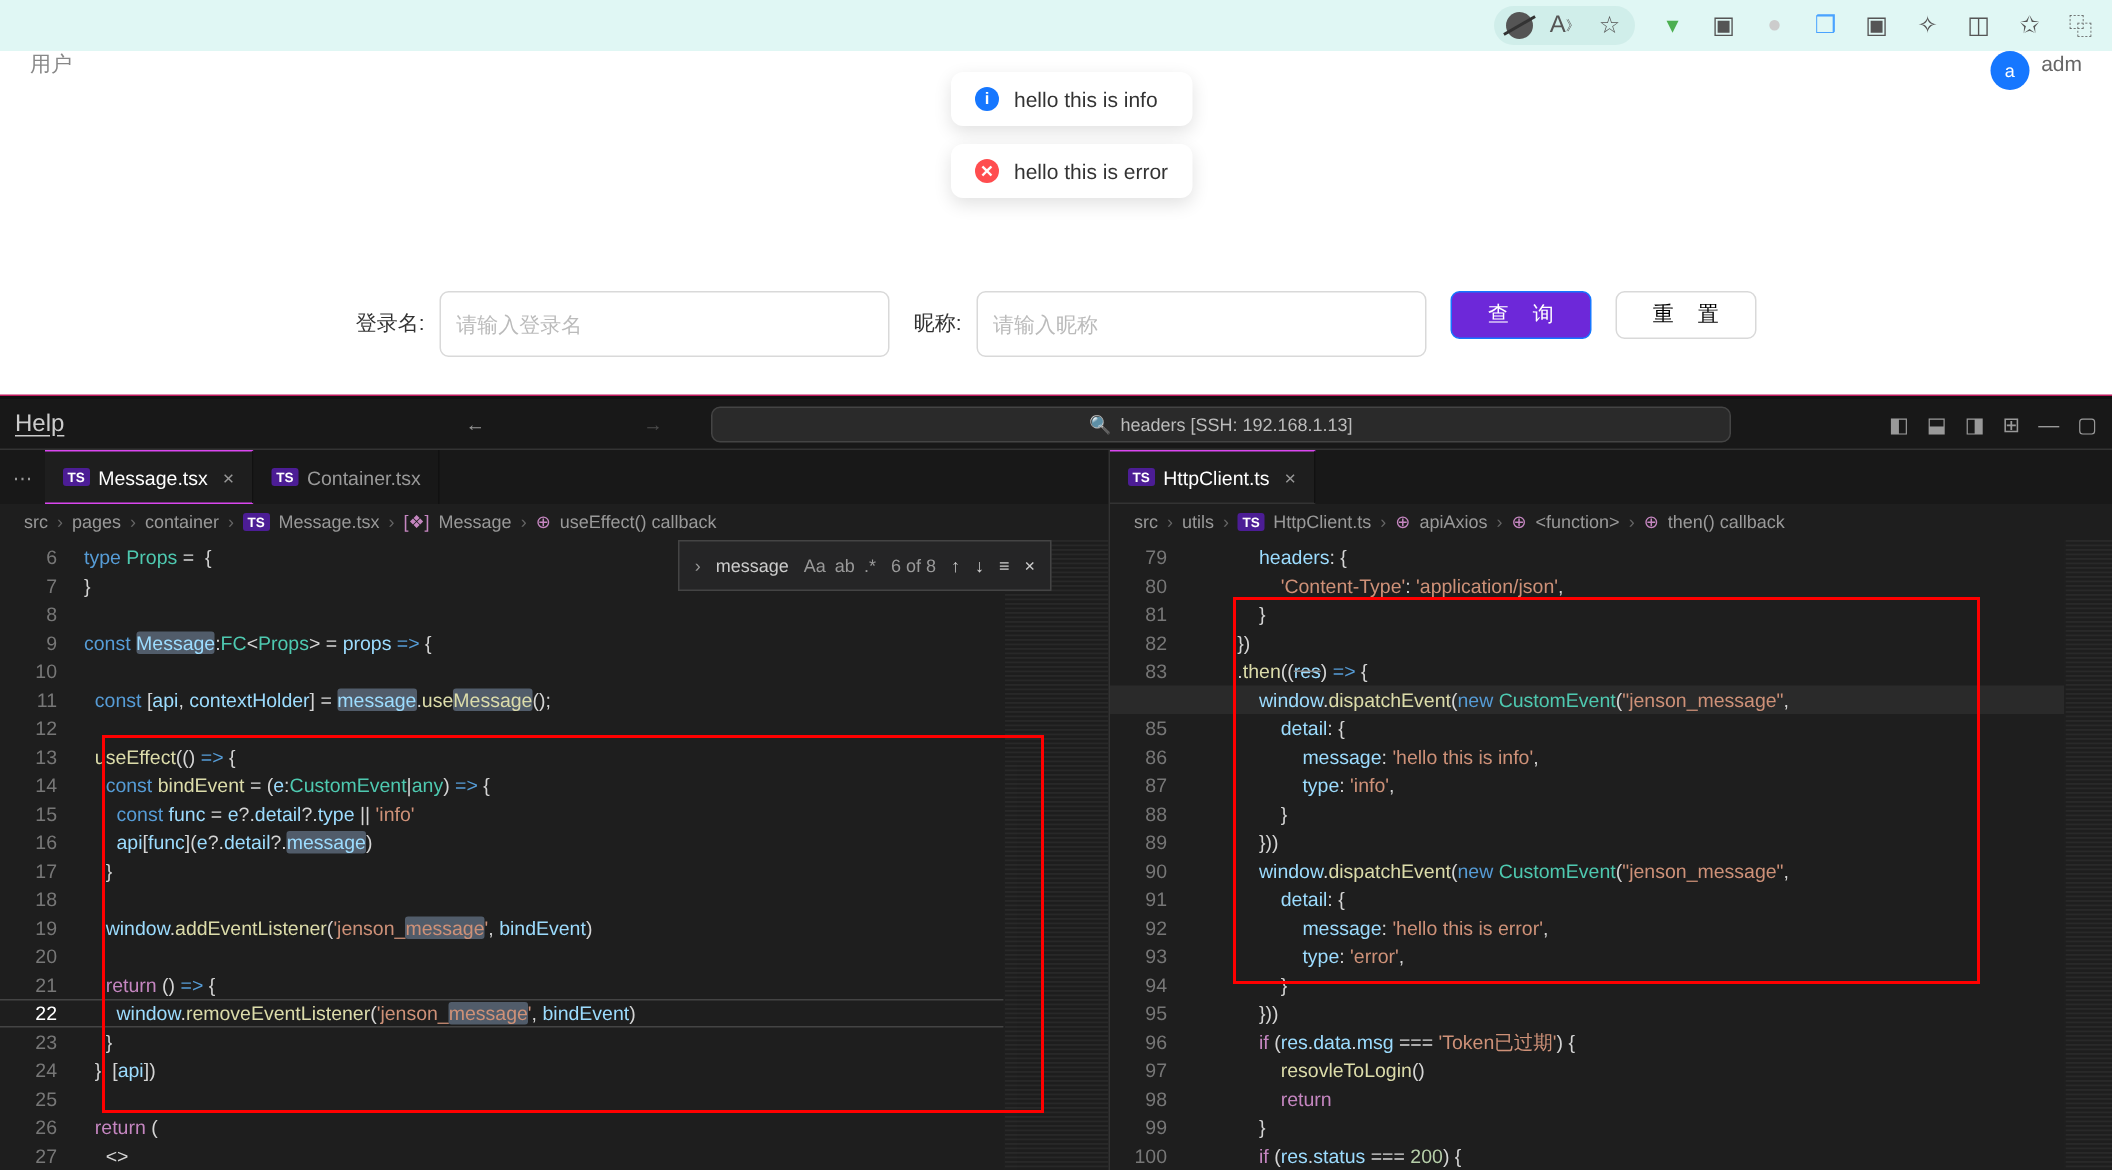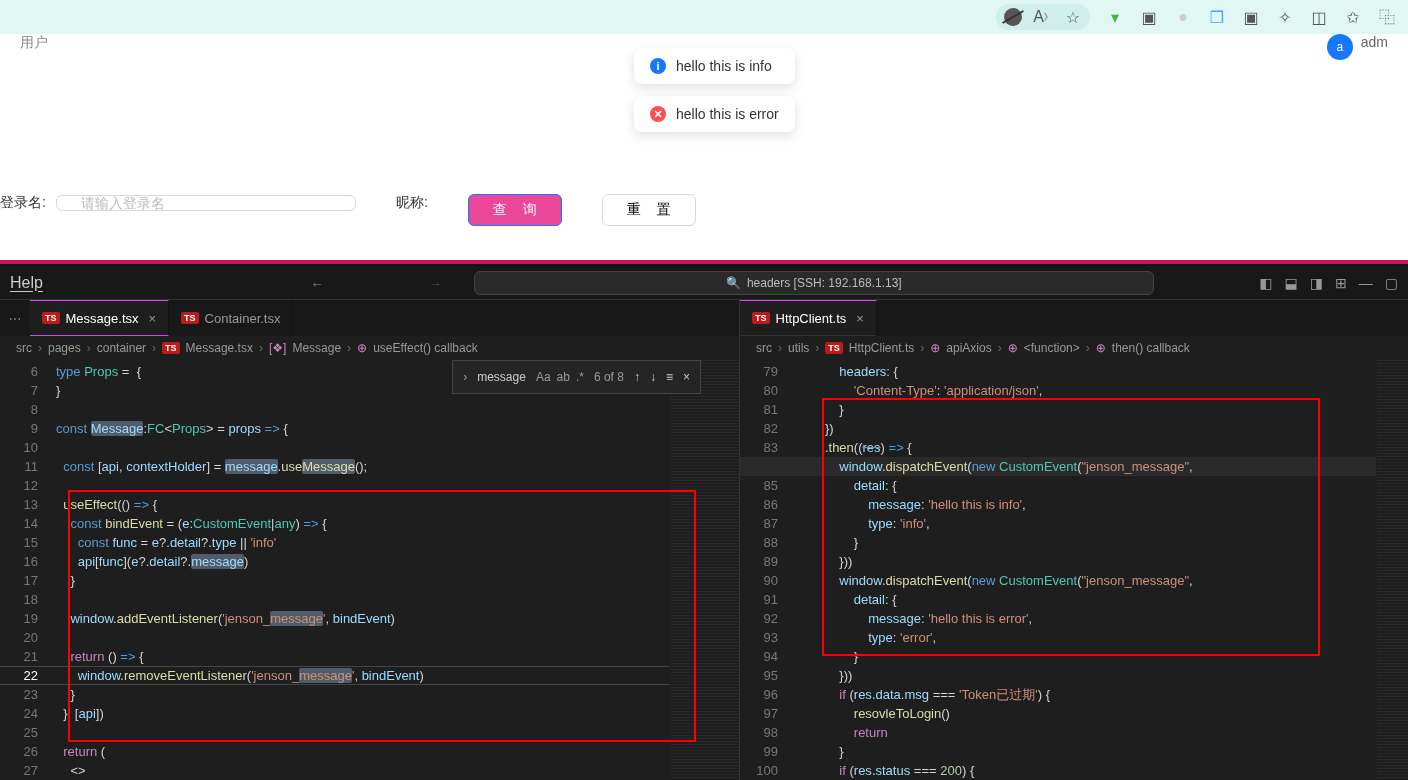--- a/index.html
+++ b/index.html
@@ -11,43 +11,43 @@
   .ic{width:18px;height:18px;display:flex;align-items:center;justify-content:center;color:#555;font-size:16px}
   .page-top{height:60px;background:#fff;display:flex;align-items:flex-start;padding:0 20px;position:relative}
   .page-title{color:#888;font-size:14px}
   .avatar{width:26px;height:26px;border-radius:50%;background:#1677ff;color:#fff;display:flex;align-items:center;justify-content:center;font-size:12px;margin-left:auto}
   .user-label{margin-left:8px;color:#666;font-size:14px}
   .toasts{position:absolute;left:50%;transform:translateX(-70px);top:14px;display:flex;flex-direction:column;gap:12px}
   .toast{background:#fff;border-radius:8px;box-shadow:0 4px 12px rgba(0,0,0,.12);padding:10px 16px;display:flex;align-items:center;gap:10px;font-size:14px;color:#333;min-width:140px}
   .dot{width:16px;height:16px;border-radius:50%;display:flex;align-items:center;justify-content:center;color:#fff;font-size:11px;font-weight:bold}
   .dot-info{background:#1677ff}
   .dot-error{background:#ff4d4f}
-  .form-bar{height:170px;background:#fff;display:flex;align-items:flex-start;gap:40px;padding-top:100px;border-bottom:4px solid #be185d}
+  .form-bar{height:170px;background:#fff;display:flex;align-items:flex-start;justify-content:center;gap:16px;padding-top:100px;border-bottom:1px solid #be185d}
   .field{display:flex;align-items:center;gap:10px}
   .field label{font-size:14px;color:#333}
-  .field input{height:16px;width:300px;border:1px solid #d9d9d9;border-radius:6px;padding:0 24px;font-size:14px;outline:none}
+  .field input{height:44px;width:300px;border:1px solid #d9d9d9;border-radius:6px;padding:0 10px;font-size:14px;outline:none}
   .field input::placeholder{color:#bbb}
   .btn{height:32px;padding:0 18px;border-radius:6px;border:1px solid #d9d9d9;background:#fff;font-size:14px;cursor:pointer;letter-spacing:6px;text-indent:6px}
-  .btn-primary{background:#ec4899;color:#fff;border-color:#1677ff}
+  .btn-primary{background:#6d28d9;color:#fff;border-color:#1677ff}
 
   .vscode{height:516px;background:#1e1e1e;color:#ccc;display:flex;flex-direction:column;font-family:Consolas,monospace;font-size:13px;border-top:2px solid #111}
   .vs-top{height:34px;background:#181818;display:flex;align-items:center;padding:0 10px;gap:12px;border-bottom:1px solid #333}
   .vs-help{color:#ccc;font-size:16px;text-decoration:underline;text-underline-offset:3px}
   .vs-nav{margin-left:auto;display:flex;gap:14px;color:#999}
   .vs-cmd{flex:0 0 680px;margin-left:20px;height:24px;background:#2a2a2a;border:1px solid #444;border-radius:6px;display:flex;align-items:center;justify-content:center;gap:6px;color:#bbb;font-size:12px}
   .vs-right-icons{margin-left:auto;display:flex;gap:12px;color:#999;font-size:14px}
   .vs-split{flex:1;display:flex;overflow:hidden}
   .pane{display:flex;flex-direction:column;overflow:hidden;position:relative}
   .pane-left{width:740px;border-right:1px solid #333}
   .pane-right{flex:1}
   .tabs-row{height:36px;background:#181818;display:flex;align-items:stretch}
   .tab{display:flex;align-items:center;gap:6px;padding:0 12px;font-size:13px;background:#181818;color:#999;border-right:1px solid #111;cursor:pointer}
   .tab.active{background:#1e1e1e;color:#fff;border-top:1px solid #d946ef;border-bottom:1px solid #333}
   .tab.active.msg{border-bottom:1px solid #d946ef}
-  .ts-badge{background:#b91c1c;color:#fff;font-size:9px;font-weight:bold;padding:1px 3px;border-radius:2px}
+  .ts-badge{background:#4c1d95;color:#fff;font-size:9px;font-weight:bold;padding:1px 3px;border-radius:2px}
   .close-x{color:#999;margin-left:4px}
   .dots{width:30px;display:flex;align-items:center;justify-content:center;color:#999}
   .breadcrumb{height:24px;display:flex;align-items:center;gap:6px;padding:0 16px;font-size:12px;color:#999;background:#1e1e1e}
   .breadcrumb .sep{color:#666}
   .bc-icon{color:#c586c0}
   .find-bar{position:absolute;right:38px;top:60px;height:34px;background:#252526;border:1px solid #444;display:flex;align-items:center;gap:10px;padding:0 10px;font-size:12px;color:#ccc;z-index:5}
   .find-bar .chev{color:#999}
   .find-opts{display:flex;gap:6px;color:#999}
   .find-count{color:#999}
   .code-wrap{flex:1;display:flex;overflow:hidden;position:relative}
@@ -102,20 +102,21 @@
 </div>
 </div>
 
 <div class="form-bar">
   <div class="field">
     <label>登录名:</label>
     <input placeholder="请输入登录名" style="">
   </div>
   <div class="field">
     <label>昵称:</label>
+    <input placeholder="请输入昵称" style="">
   </div>
   <button class="btn btn-primary">查 询</button>
   <button class="btn">重 置</button>
 </div>
 
 <div class="vscode">
   <div class="vs-top">
     <span class="vs-help">Help</span>
     <span style="flex:0 0 150px"></span>
     <span class="vs-nav">←</span>

